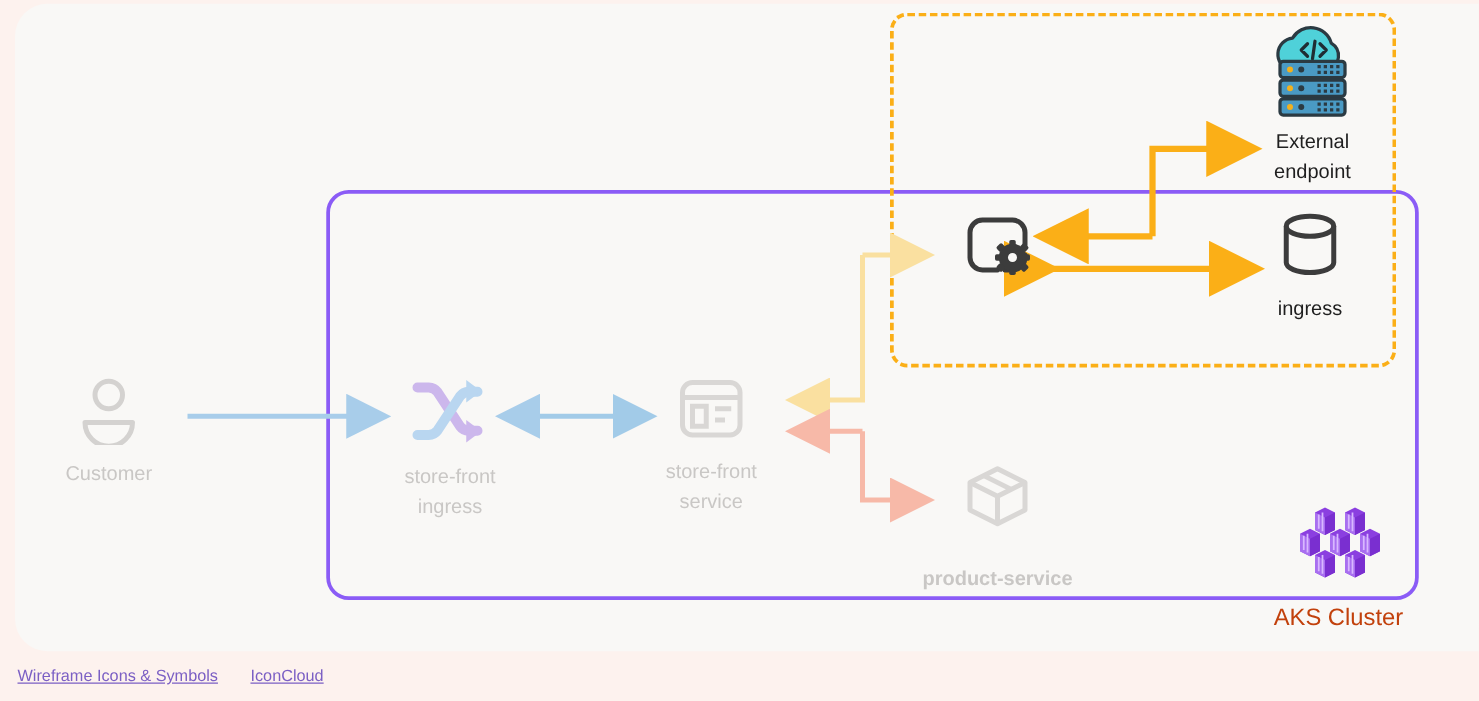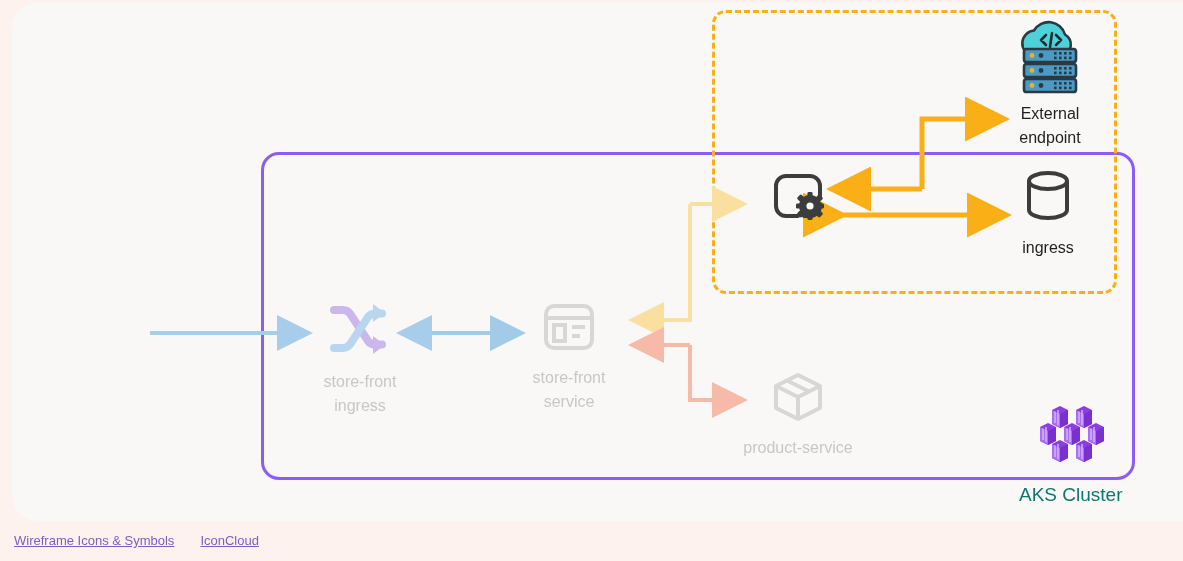--- a/index.html
+++ b/index.html
@@ -48,21 +48,21 @@
     border: 3px solid #8b5cf6;
     border-radius: 18px;
     box-sizing: border-box;
     background: transparent;
   }
   #aks-label {
     position: absolute;
     left: 1019px;
     top: 484px;
     font-size: 19px;
-    color: #0f766e;
+    color: #c2410c;
     white-space: nowrap;
   }
   #aks-icon {
     position: absolute;
     left: 1036px;
     top: 404px;
     width: 80px;
     height: 60px;
   }
 
@@ -110,21 +110,21 @@
   #node-ingress         { left: 288px; top: 298px; width: 144px; }
   #node-storefront      { left: 498px; top: 300px; width: 142px; }
   #node-product         { left: 720px; top: 370px; width: 156px; }
   #node-order           { left: 720px; top: 170px; width: 156px; }
   #node-rabbitmq        { left: 970px; top: 168px; width: 156px; }
   #node-external        { left: 970px; top: 18px;  width: 160px; }
 
   #node-customer   .label { margin-top: 12px; }
   #node-ingress    .label { margin-top: 10px; }
   #node-storefront .label { margin-top: 12px; }
-  #node-product    .label { margin-top: 12px; }
+  #node-product    .label { margin-top: 28px; font-weight: bold; }
   #node-order      .label { margin-top: 12px; }
   #node-rabbitmq   .label { margin-top: 12px; }
   #node-external   .label { margin-top: 8px; }
 
   
   #footer {
     position: absolute;
     left: 14px;
     top: 533px;
     display: flex;
@@ -193,20 +193,27 @@
     <g>
       <path d="M922,189 L836,189" fill="none" stroke="#fbaf17" stroke-width="5" marker-end="url(#ah-orange)"></path>
       <path d="M922,189 L922,119 L1000,119" fill="none" stroke="#fbaf17" stroke-width="5" marker-end="url(#ah-orange)"></path>
     </g>
 
     <g>
       <line x1="838" y1="215" x2="1002" y2="215" stroke="#fbaf17" stroke-width="5" marker-start="url(#ah-orange)" marker-end="url(#ah-orange)"></line>
     </g>
   </svg>
 
+  <div class="node muted" id="node-customer">
+    <svg class="glyph" width="56" height="56" viewBox="0 0 56 56">
+      <circle cx="28" cy="16" r="11" fill="none" stroke="#d4d2d0" stroke-width="4"></circle>
+      <path d="M9,38 a19,19 0 0 0 38,0 Z" fill="none" stroke="#d4d2d0" stroke-width="4" stroke-linejoin="round"></path>
+    </svg>
+    <div class="label">Customer</div>
+  </div>
 
   <div class="node muted" id="node-ingress">
     <svg class="glyph" width="64" height="62" viewBox="0 0 64 62">
       <path d="M6,12 h9 a9,9 0 0 1 7,3.6 L40,43 a9,9 0 0 0 7,3.6 h7" fill="none" stroke="#ccb7ec" stroke-width="8" stroke-linecap="round"></path>
       <path d="M45,38 l12,9 l-12,9 Z" fill="#ccb7ec"></path>
       <path d="M6,50 h9 a9,9 0 0 0 7,-3.6 L40,19 a9,9 0 0 1 7,-3.6 h7" fill="none" stroke="#b9d6f0" stroke-width="8" stroke-linecap="round"></path>
       <path d="M45,6 l12,9 l-12,9 Z" fill="#b9d6f0"></path>
     </svg>
     <div class="label">store-front
 ingress</div>

